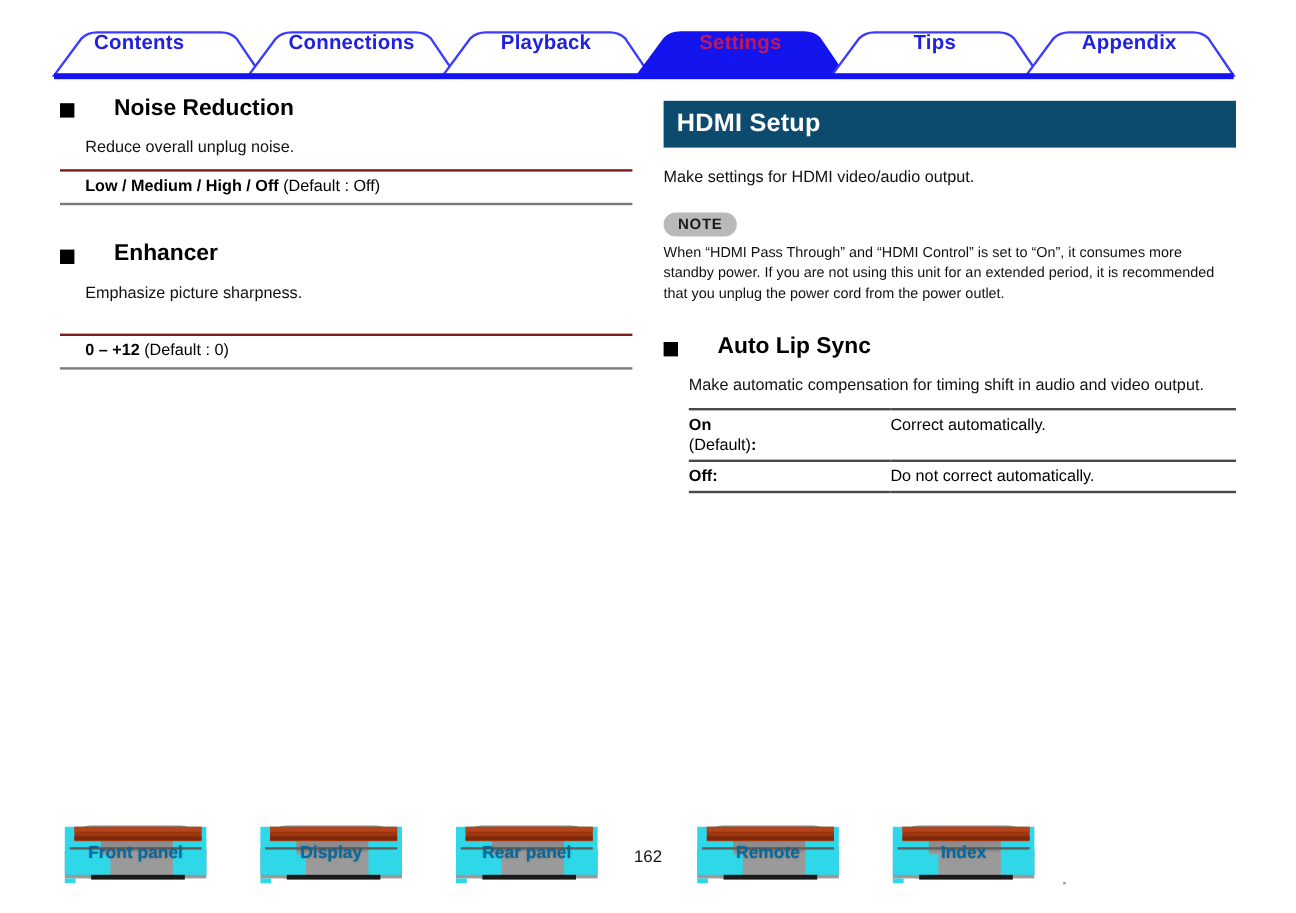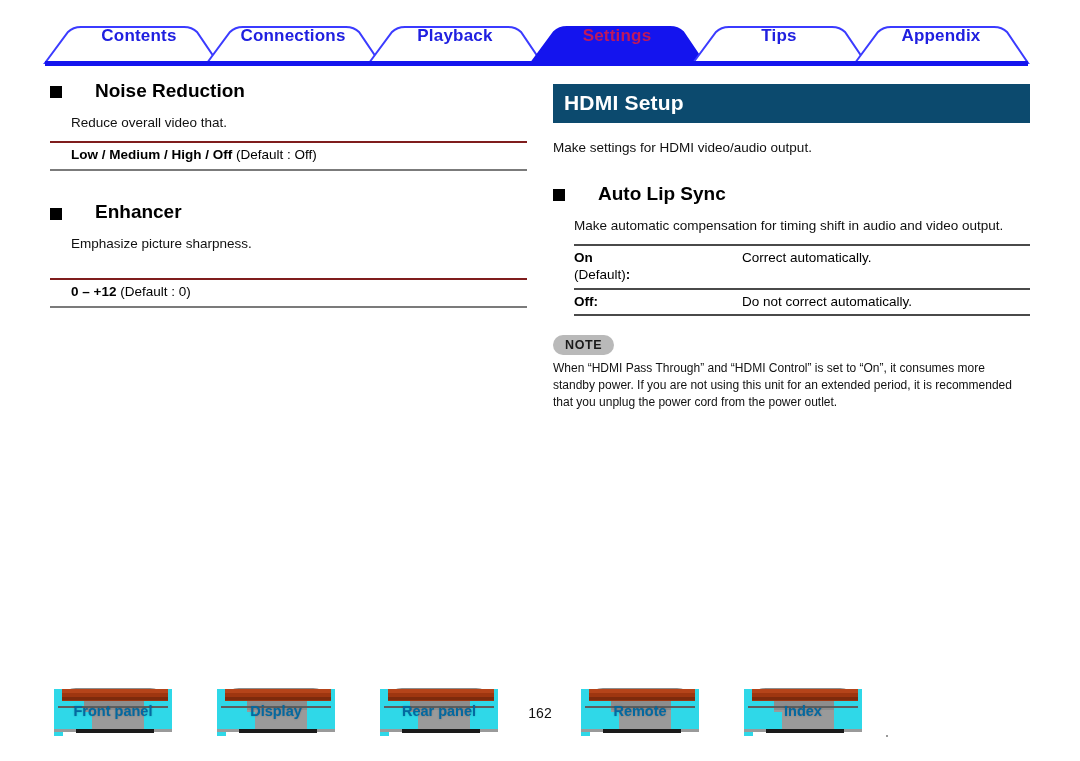--- a/index.html
+++ b/index.html
@@ -209,38 +209,38 @@
 
     <path d="M 531 63 L 554 32 Q 559 27 567 27 L 670 27 Q 678 27 683 32 L 704 63 Z" fill="#1414ee" stroke="#1414ee" stroke-width="2"></path>
 
     <path d="M 693 63 L 716 32 Q 721 27 729 27 L 832 27 Q 840 27 845 32 L 866 63 Z" fill="#ffffff" stroke="#3b3bff" stroke-width="2"></path>
 
     <path d="M 855 63 L 878 32 Q 883 27 891 27 L 994 27 Q 1002 27 1007 32 L 1028 63 Z" fill="#ffffff" stroke="#3b3bff" stroke-width="2"></path>
 
     <rect x="45" y="61" width="983" height="5" fill="#1414ee"></rect>
   </svg>
 
-  <div class="tab-label" style="left:139px">Contents</div>
+  <div class="tab-label" style="left:116px">Contents</div>
   <div class="tab-label" style="left:293px">Connections</div>
   <div class="tab-label" style="left:455px">Playback</div>
   <div class="tab-label active" style="left:617px">Settings</div>
   <div class="tab-label" style="left:779px">Tips</div>
   <div class="tab-label" style="left:941px">Appendix</div>
 </div>
 
 <div id="page">
 
   <div class="col" id="col-left">
 
     <div style="margin-top:12px;">
       <h2 class="h-sq">
         <span class="bullet"></span>
         <span>Noise Reduction</span>
       </h2>
-      <p class="body-txt indent" style="margin-top:10px;">Reduce overall video that.</p>
+      <p class="body-txt indent" style="margin-top:10px;">Reduce overall unplug noise.</p>
       <div class="spec indent" style="margin-top:9px; padding-left:21px;">
         <b>Low / Medium / High / Off</b>
         <span>(Default : Off)</span>
       </div>
     </div>
 
     <div style="margin-top:30px;">
       <h2 class="h-sq">
         <span class="bullet"></span>
         <span>Enhancer</span>
@@ -252,20 +252,25 @@
       </div>
     </div>
 
   </div>
 
   <div class="col" id="col-right">
 
     <div class="banner" style="margin-top:16px;">HDMI Setup</div>
 
     <p class="body-txt" style="margin-top:15px;">Make settings for HDMI video/audio output.</p>
+
+    <div style="margin-top:19px;">
+      <span class="note-pill">NOTE</span>
+      <div class="note-body">When “HDMI Pass Through” and “HDMI Control” is set to “On”, it consumes more standby power. If you are not using this unit for an extended period, it is recommended that you unplug the power cord from the power outlet.</div>
+    </div>
 
     <div style="margin-top:25px;">
       <h2 class="h-sq">
         <span class="bullet"></span>
         <span>Auto Lip Sync</span>
       </h2>
       <p class="body-txt indent" style="margin-top:10px; padding-right:10px;">Make automatic compensation for timing shift in audio and video output.</p>
 
       <table class="opt" style="margin-top:9px; width:calc(100% - 21px); margin-left:21px;">
         <tbody>
@@ -279,25 +284,20 @@
           <tr>
             <td class="opt-key">
               <span class="k-main">Off:</span>
             </td>
             <td class="opt-val">Do not correct automatically.</td>
           </tr>
         </tbody>
       </table>
     </div>
 
-    <div style="margin-top:19px;">
-      <span class="note-pill">NOTE</span>
-      <div class="note-body">When “HDMI Pass Through” and “HDMI Control” is set to “On”, it consumes more standby power. If you are not using this unit for an extended period, it is recommended that you unplug the power cord from the power outlet.</div>
-    </div>
-
   </div>
 </div>
 
 <div id="footer">
 
   <div class="navbtn" style="left:48px">
     <svg class="art" viewBox="0 0 130 53" preserveAspectRatio="none">
       <rect x="2" y="38" width="126" height="15" fill="#ffffff"></rect>
       <rect x="6" y="2" width="118" height="44" rx="22" fill="#8d8d8d"></rect>
       <rect x="6" y="24" width="118" height="22" fill="#9a9a9a"></rect>

